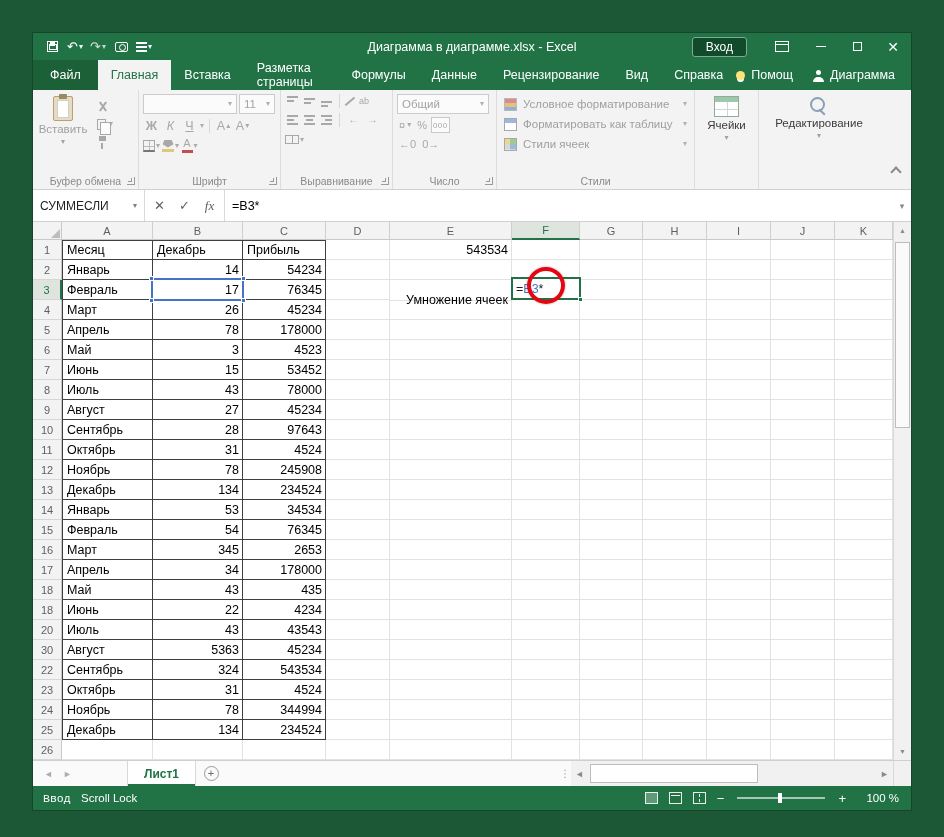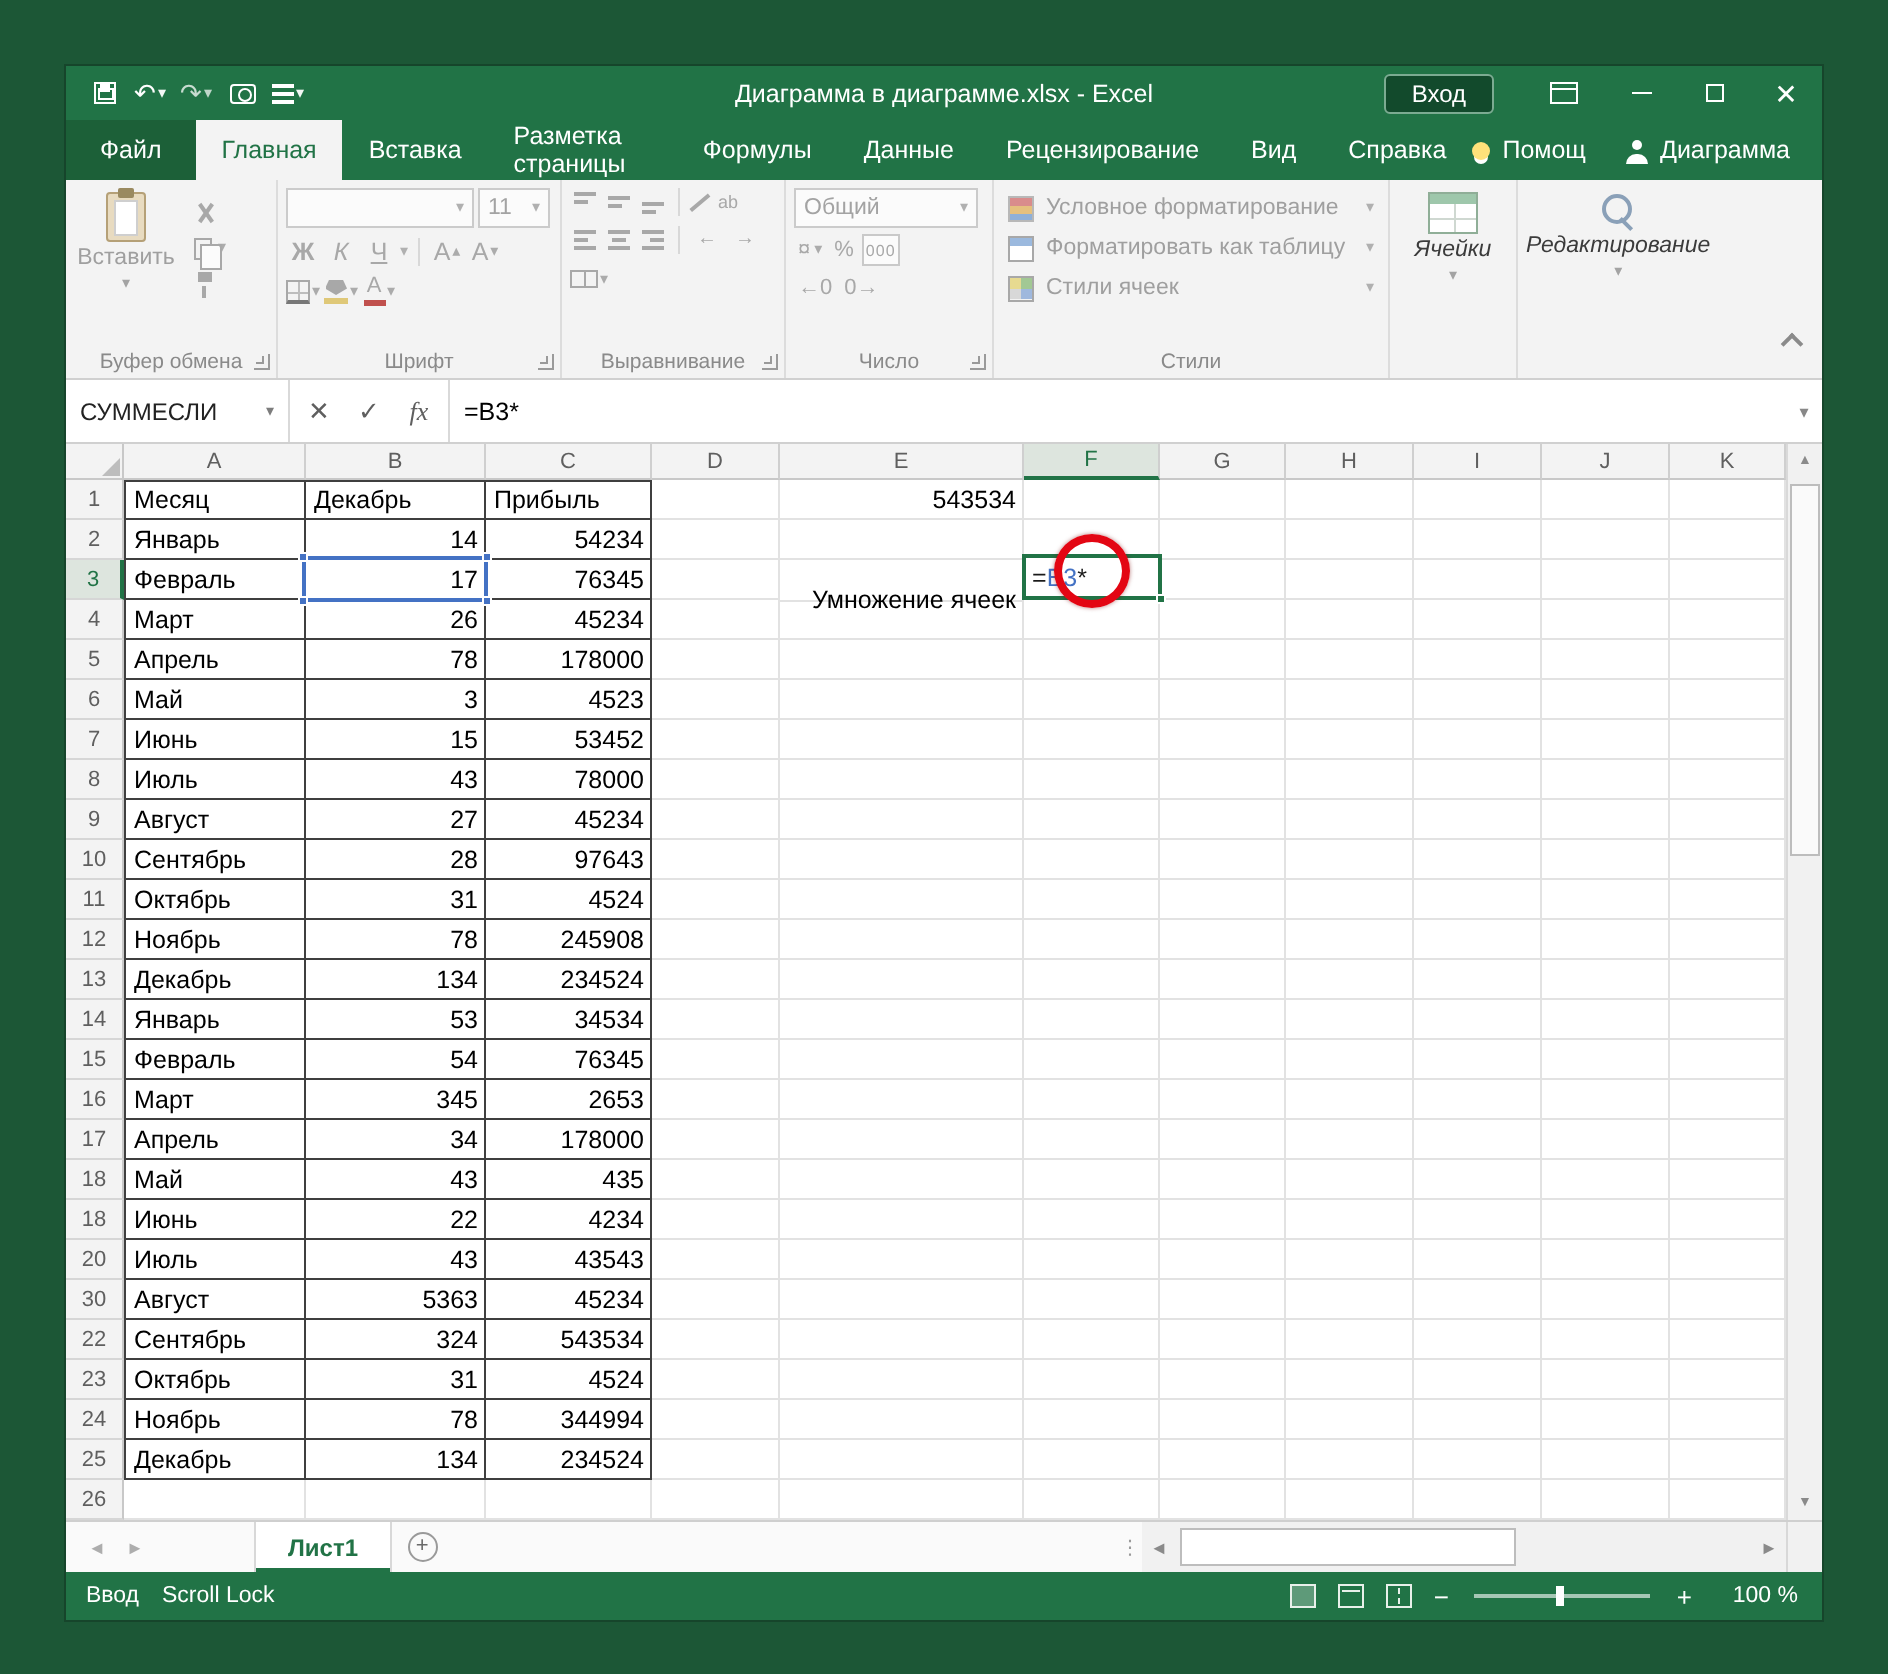--- a/index.html
+++ b/index.html
@@ -42,21 +42,21 @@
 
 
 .ribbon{height:100px;background:#f3f3f3;border-bottom:1px solid #d0d0d0;display:flex;flex:0 0 auto;position:relative;color:#444;}
 .grp{position:relative;border-right:1px solid #dcdcdc;display:flex;flex-direction:column;}
 .grp-body{flex:1;display:flex;padding:4px 4px 0;}
 .grp-label{height:17px;display:flex;align-items:center;justify-content:center;font-size:10.5px;color:#8a8a8a;flex:0 0 auto;}
 .launch{position:absolute;right:3px;bottom:4px;width:8px;height:8px;border-right:1px solid #9a9a9a;border-bottom:1px solid #9a9a9a;}
 .launch::before{content:"";position:absolute;right:2px;bottom:2px;width:3px;height:3px;border-right:1px solid #9a9a9a;border-bottom:1px solid #9a9a9a;}
 .bigbtn{display:flex;flex-direction:column;align-items:center;gap:2px;padding-top:2px;}
 .bigbtn .lbl{font-size:11.5px;color:#9f9f9f;line-height:1.15;text-align:center;}
-.bigbtn.dark .lbl{color:#3b3b3b;font-style:italic;}
+.bigbtn.dark .lbl{color:#3b3b3b;}
 .bigbtn .car{color:#9f9f9f;}
 .ic-clip{width:20px;height:25px;background:#e8dbc0;border:1px solid #b5a077;border-radius:2px;position:relative;}
 .ic-clip::before{content:"";position:absolute;left:5px;top:-3px;width:8px;height:5px;background:#9a8a60;border-radius:1px;}
 .ic-clip::after{content:"";position:absolute;left:3px;top:3px;right:3px;bottom:2px;background:#fff;border:1px solid #cfcfcf;}
 .minicol{display:flex;flex-direction:column;gap:4px;margin-left:8px;padding-top:5px;}
 .mini{display:flex;align-items:center;gap:3px;height:14px;color:#a8a8a8;font-size:11px;}
 .ic-scis{width:11px;height:11px;position:relative;}
 .ic-scis::before,.ic-scis::after{content:"";position:absolute;left:5px;top:0;width:2px;height:11px;background:#a8a8a8;}
 .ic-scis::before{transform:rotate(35deg);}
 .ic-scis::after{transform:rotate(-35deg);}
@@ -152,21 +152,21 @@
 .ic-plus{width:15px;height:15px;border:1px solid #9a9a9a;border-radius:50%;color:#6a6a6a;font-size:11px;line-height:13px;text-align:center;}
 .stab-spacer{flex:1;}
 .hsplit{width:12px;display:flex;align-items:center;justify-content:center;color:#9a9a9a;font-size:10px;}
 .hbtn{width:17px;display:flex;align-items:center;justify-content:center;color:#8a8a8a;font-size:9px;background:#f1f1f1;}
 .htrack{width:288px;background:#f1f1f1;position:relative;}
 .hthumb{position:absolute;left:2px;top:3px;bottom:3px;width:168px;background:#fff;border:1px solid #bdbdbd;}
 .hcorner{width:18px;background:#f1f1f1;border-left:1px solid #d8d8d8;}
 
 
 .status{height:24px;background:#217346;color:#fff;display:flex;align-items:center;font-size:11.5px;flex:0 0 auto;}
-.st-mode{padding-left:10px;width:48px;}
+.st-mode{padding-left:10px;width:48px;font-family:Liberation Mono, monospace;}
 .st-right{margin-left:auto;display:flex;align-items:center;gap:11px;padding-right:12px;}
 .vico{width:13px;height:12px;border:1px solid #e8f0ea;position:relative;}
 .vico.active{background:rgba(255,255,255,.28);}
 .vico.layout::after{content:"";position:absolute;left:1px;right:1px;top:2px;border-top:1px solid #e8f0ea;}
 .vico.pbrk::after{content:"";position:absolute;left:5px;top:1px;bottom:1px;border-left:1px dashed #e8f0ea;}
 .zbtn{font-size:13px;line-height:1;}
 .ztrack{width:88px;height:2px;background:rgba(255,255,255,.6);position:relative;margin:0 2px;}
 .zthumb{position:absolute;left:41px;top:-4px;width:4px;height:10px;background:#fff;}
 .st-zoom{min-width:42px;text-align:right;}
 </style>
@@ -408,21 +408,21 @@
         <div class="grp-body" style="justify-content:center;">
           <div class="bigbtn dark">
             <span class="ic-cells"></span>
             <span class="lbl">Ячейки</span>
             <span class="car">▾</span>
           </div>
         </div>
       </div>
 
       <div class="grp" style="width:120px;border-right:none;">
-        <div class="grp-body" style="justify-content:flex-start;">
+        <div class="grp-body" style="justify-content:center;">
           <div class="bigbtn dark">
             <span class="ic-find"></span>
             <span class="lbl">Редактирование</span>
             <span class="car">▾</span>
           </div>
         </div>
       </div>
 
       <span class="rib-collapse"></span>
     </div>

